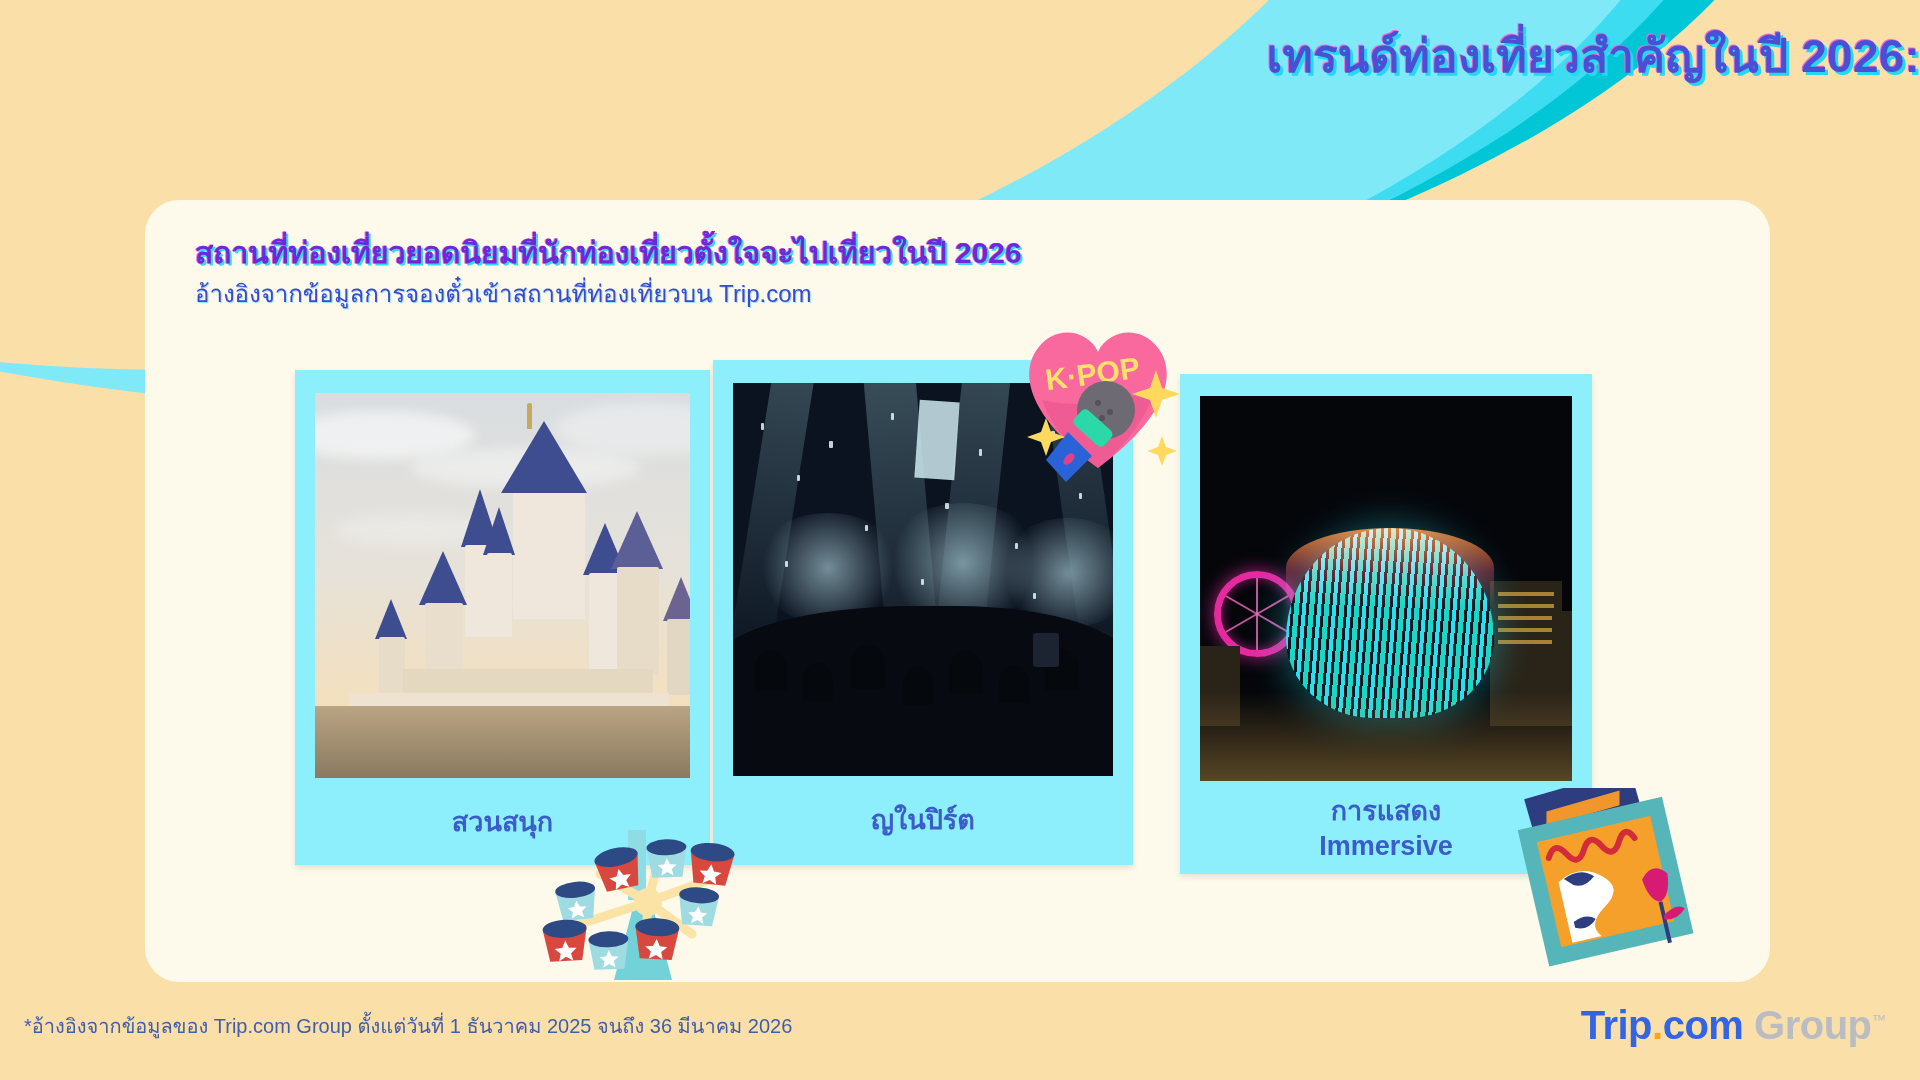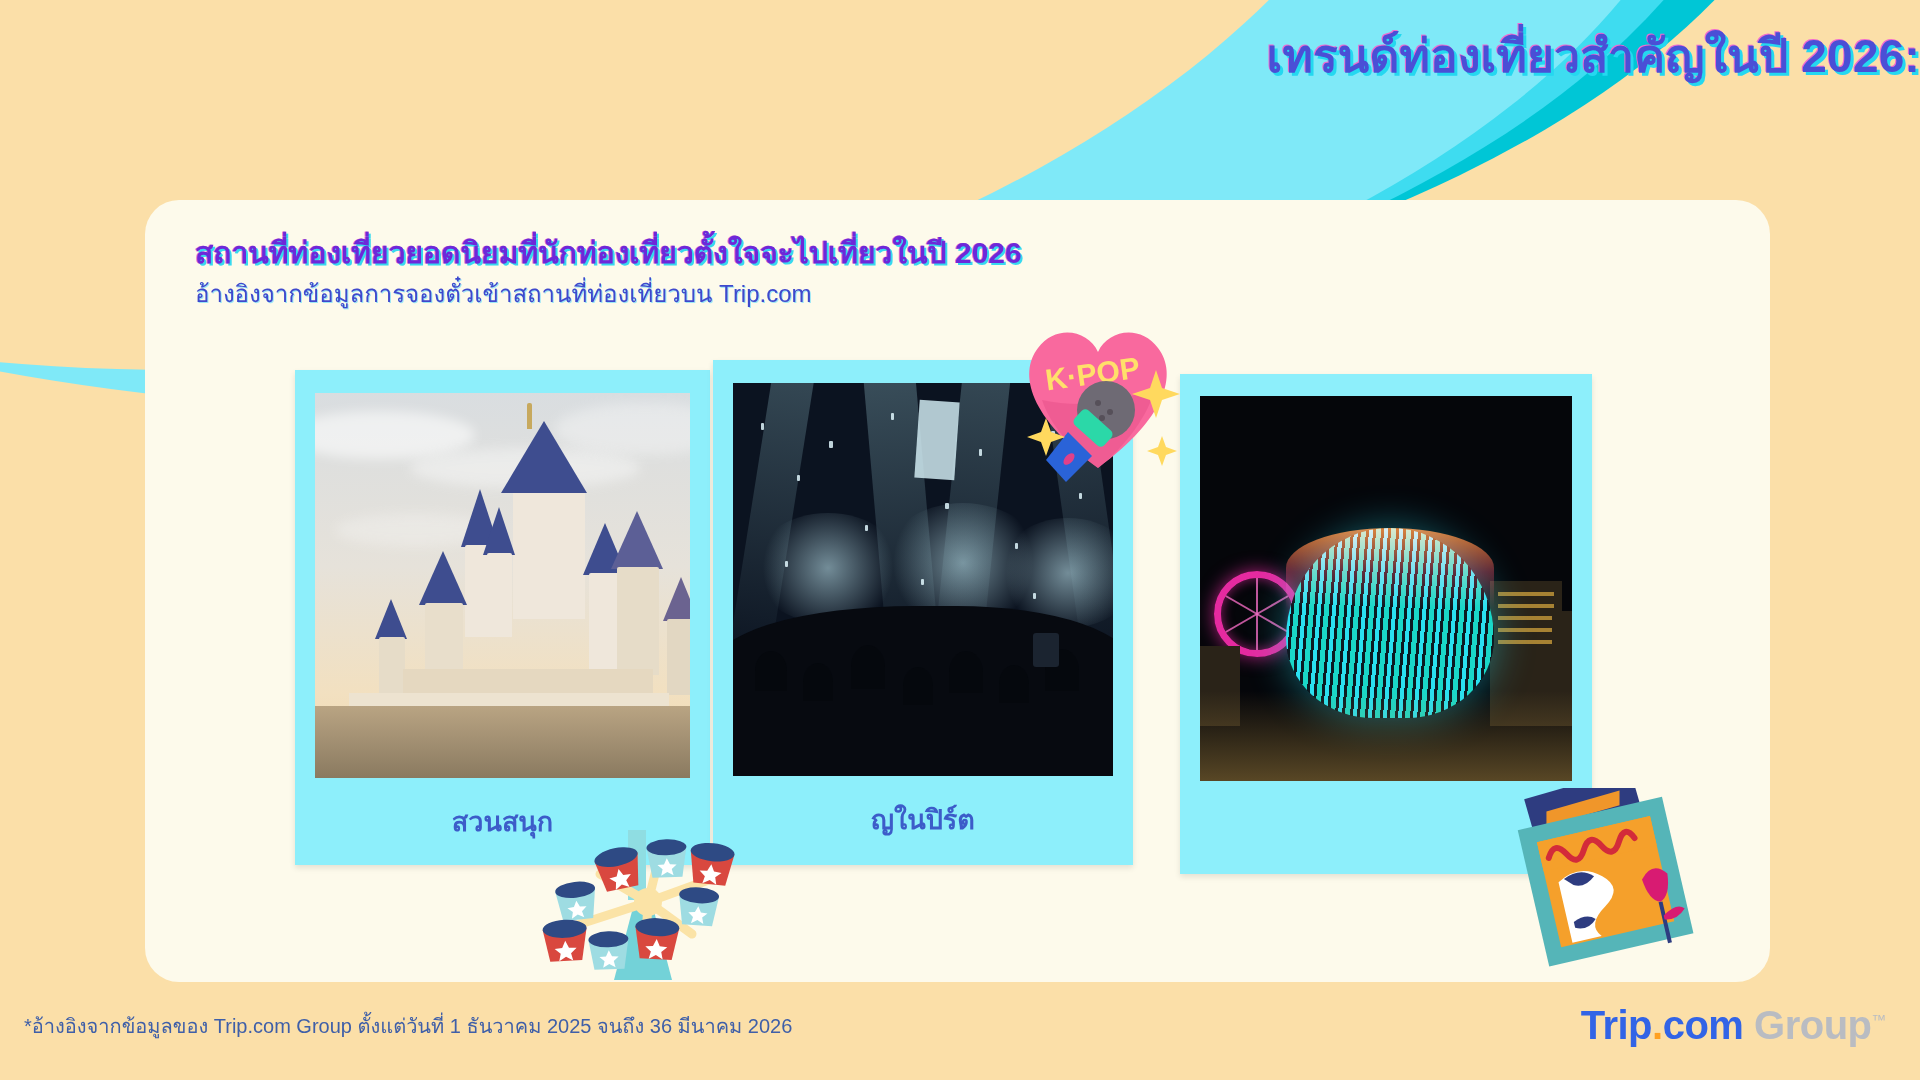--- a/index.html
+++ b/index.html
@@ -321,20 +321,24 @@
           <div class="vwin" style="left:298px;top:232px;width:56px;height:4px;"></div>
           <div class="vwin" style="left:298px;top:244px;width:56px;height:4px;"></div>
           <div class="vbuilding" style="left:352px;top:215px;width:26px;height:115px;"></div>
           <div class="vbuilding" style="left:0px;top:250px;width:40px;height:80px;"></div>
           <div class="sphere" style="left:86px;top:132px;width:208px;height:190px;">
             <div class="sphere-top"></div>
           </div>
           <div class="city-glow"></div>
         </div>
       </div>
+      <div class="caption">
+        <div>การแสดง</div>
+        <div>Immersive</div>
+      </div>
     </div>
 
   </div>
 </div>
 
 <div class="kpop">
   <svg width="175" height="185" viewBox="0 0 175 185" xmlns="http://www.w3.org/2000/svg">
     <g>
       <path d="M88 168 C 20 118, 8 74, 28 48 C 46 24, 78 30, 88 52 C 98 30, 130 24, 148 48 C 168 74, 156 118, 88 168 Z" fill="#F9699E"></path>
       <path d="M88 168 C 60 148, 40 124, 32 100 C 70 108, 110 104, 146 86 C 138 116, 116 146, 88 168 Z" fill="#E8528A" opacity=".55"></path>

